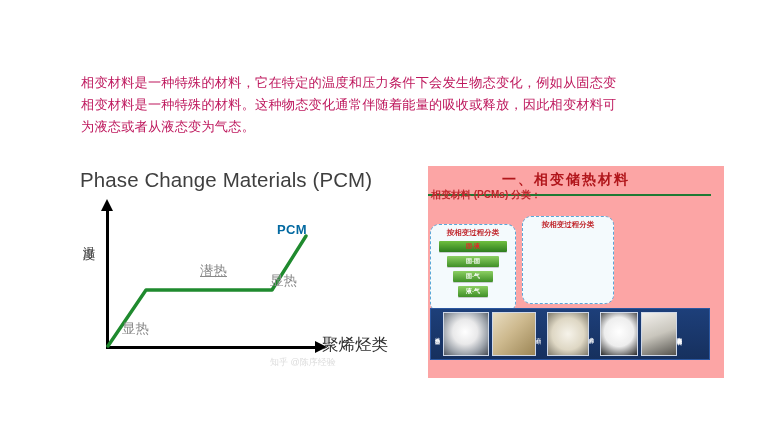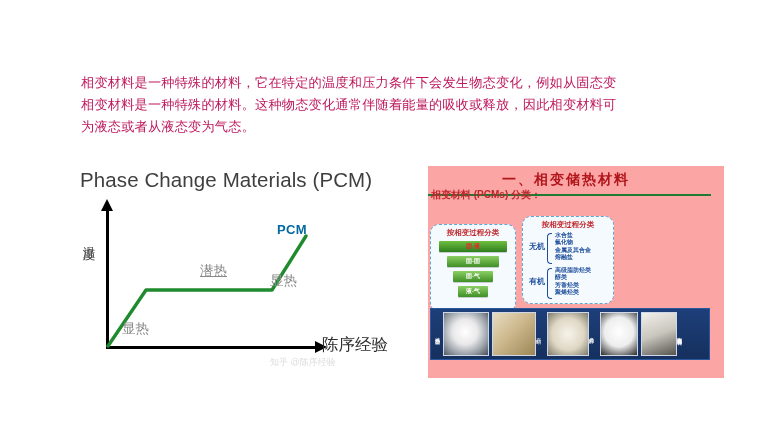--- a/index.html
+++ b/index.html
@@ -216,21 +216,21 @@
   <div>为液态或者从液态变为气态。</div>
 </div>
 
 <div class="chart-area">
   <div class="chart-title">Phase Change Materials (PCM)</div>
 
   <div class="axis-y"></div>
   <div class="axis-x"></div>
 
   <div class="ylabel">温度</div>
-  <div class="xlabel">陈序经验</div>
+  <div class="xlabel">聚烯烃类</div>
 
   <svg class="curve" width="345" height="205">
     <polyline points="34,178 72,122 166,122 198,122 232,68" fill="none" stroke="#1f8a2e" stroke-width="3.4" stroke-linejoin="round" stroke-linecap="round"></polyline>
   </svg>
 
   <div class="pcm-tag">PCM</div>
   <div class="lbl lbl-latent">潜热</div>
   <div class="lbl lbl-sensible2">显热</div>
   <div class="lbl lbl-sensible1">显热</div>
   <div class="watermark">知乎 @陈序经验</div>
@@ -248,42 +248,20 @@
     <div class="funnel">
       <div class="fbar fbar0">固-液</div>
       <div class="fbar fbar1">固-固</div>
       <div class="fbar fbar2">固-气</div>
       <div class="fbar fbar3">液-气</div>
     </div>
   </div>
 
   <div class="col col2">
     <div class="col-head">按相变过程分类</div>
-    <div class="tree">
-      <div class="branch">
-        <span class="branch-name">无机</span>
-        <span class="brace"></span>
-        <ul>
-          <li>水合盐</li>
-          <li>氟化物</li>
-          <li>金属及其合金</li>
-          <li>熔融盐</li>
-        </ul>
-      </div>
-      <div class="branch">
-        <span class="branch-name">有机</span>
-        <span class="brace"></span>
-        <ul>
-          <li>高级脂肪烃类</li>
-          <li>醇类</li>
-          <li>芳香烃类</li>
-          <li>聚烯烃类</li>
-        </ul>
-      </div>
-    </div>
   </div>
 
 
   <div class="strip">
     <div class="cell">
       <span class="vlabel">结晶水合盐</span>
       <span class="photo p1"></span>
     </div>
     <div class="cell">
       <span class="photo p2"></span>

